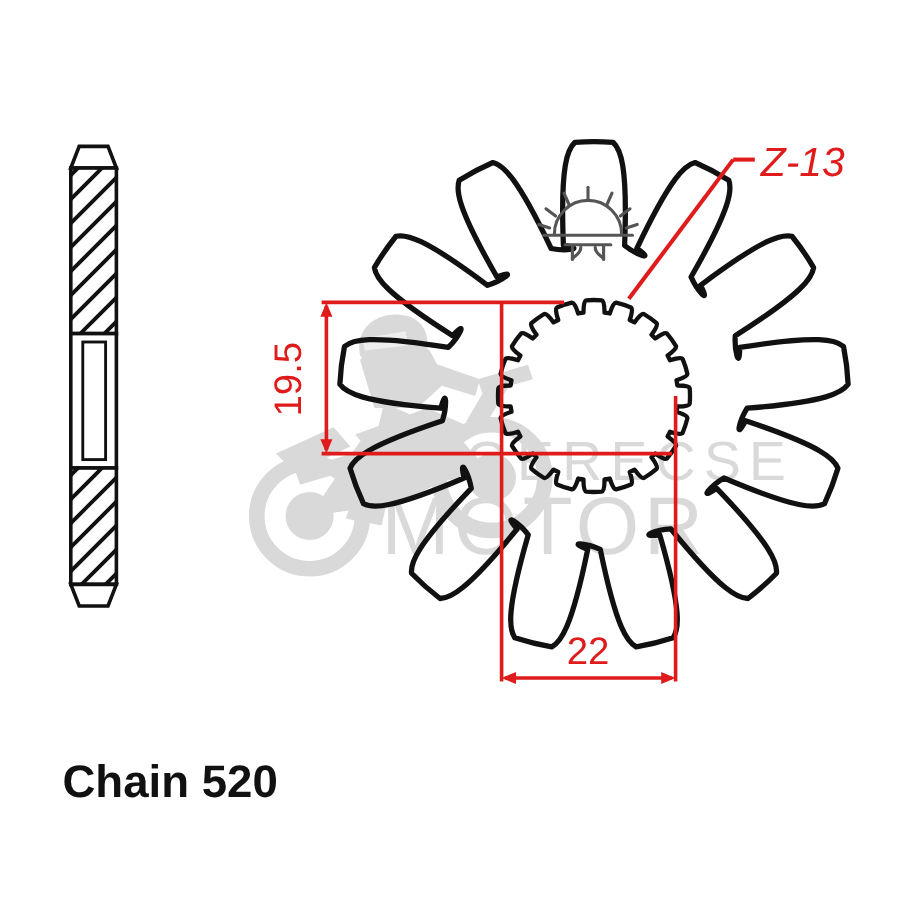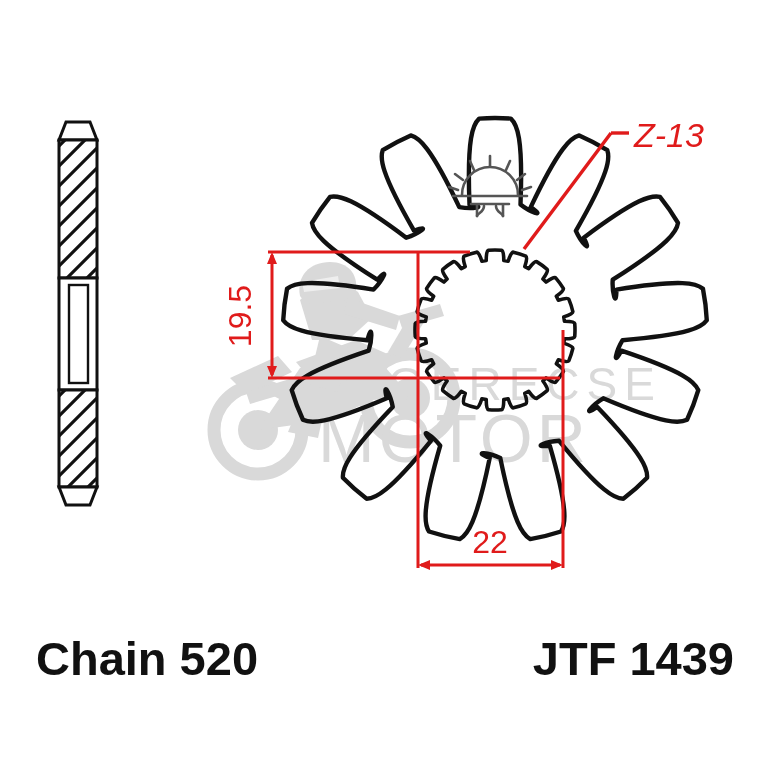--- a/index.html
+++ b/index.html
@@ -22,24 +22,25 @@
     position: absolute;
     left: 0;
     top: 0;
     width: 770px;
     height: 770px;
   }
   .label-bottom {
     position: absolute;
     font-family: "Liberation Sans", sans-serif;
     font-weight: bold;
-    font-size: 47px;
+    font-size: 38px;
     color: #111111;
     letter-spacing: 0px;
     white-space: nowrap;
+    margin-left: 16px;
   }
   #chain-label { left: 36px; top: 631px; }
   #part-label  { right: 36px; top: 631px; }
   .dim-text {
     font-family: "Liberation Sans", sans-serif;
     font-size: 32px;
     fill: #e01b1b;
   }
   .lead-text {
     font-family: "Liberation Sans", sans-serif;
@@ -210,15 +211,14 @@
     <text class="dim-text" x="251" y="316" text-anchor="middle" transform="rotate(-90 251 316)">19.5</text>
 
     <text class="dim-text" x="490" y="553" text-anchor="middle">22</text>
 
     <text class="lead-text" x="634" y="147">Z-13</text>
 
   </svg>
 
   <div class="label-bottom" id="chain-label">Chain 520</div>
 
-  <div class="label-bottom" id="part-label">JTF 1439</div>
 
 </div>
 
 </body></html>

